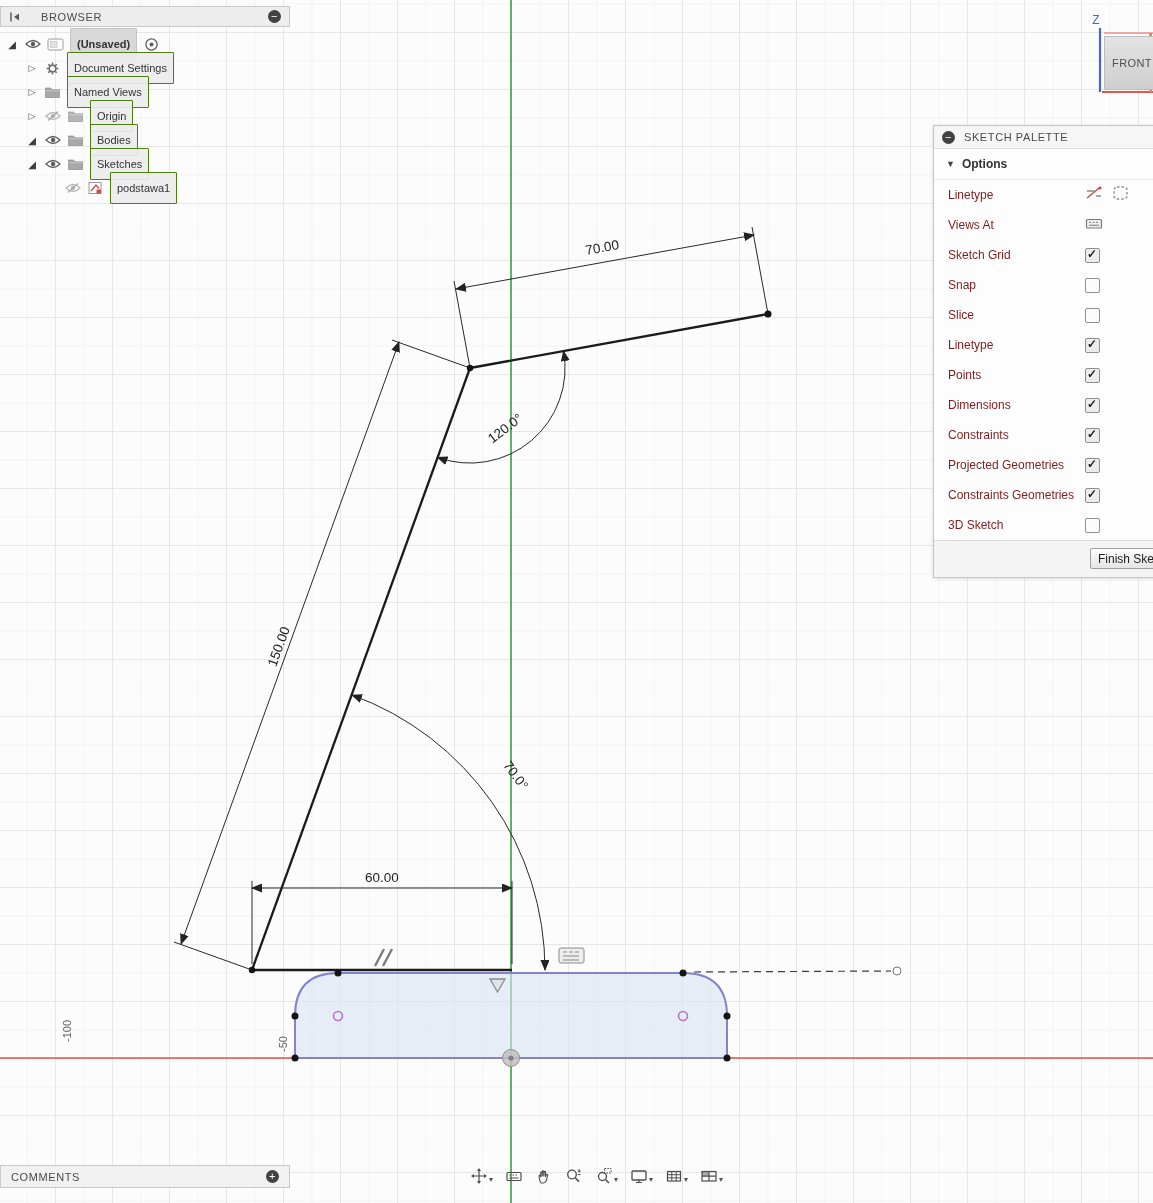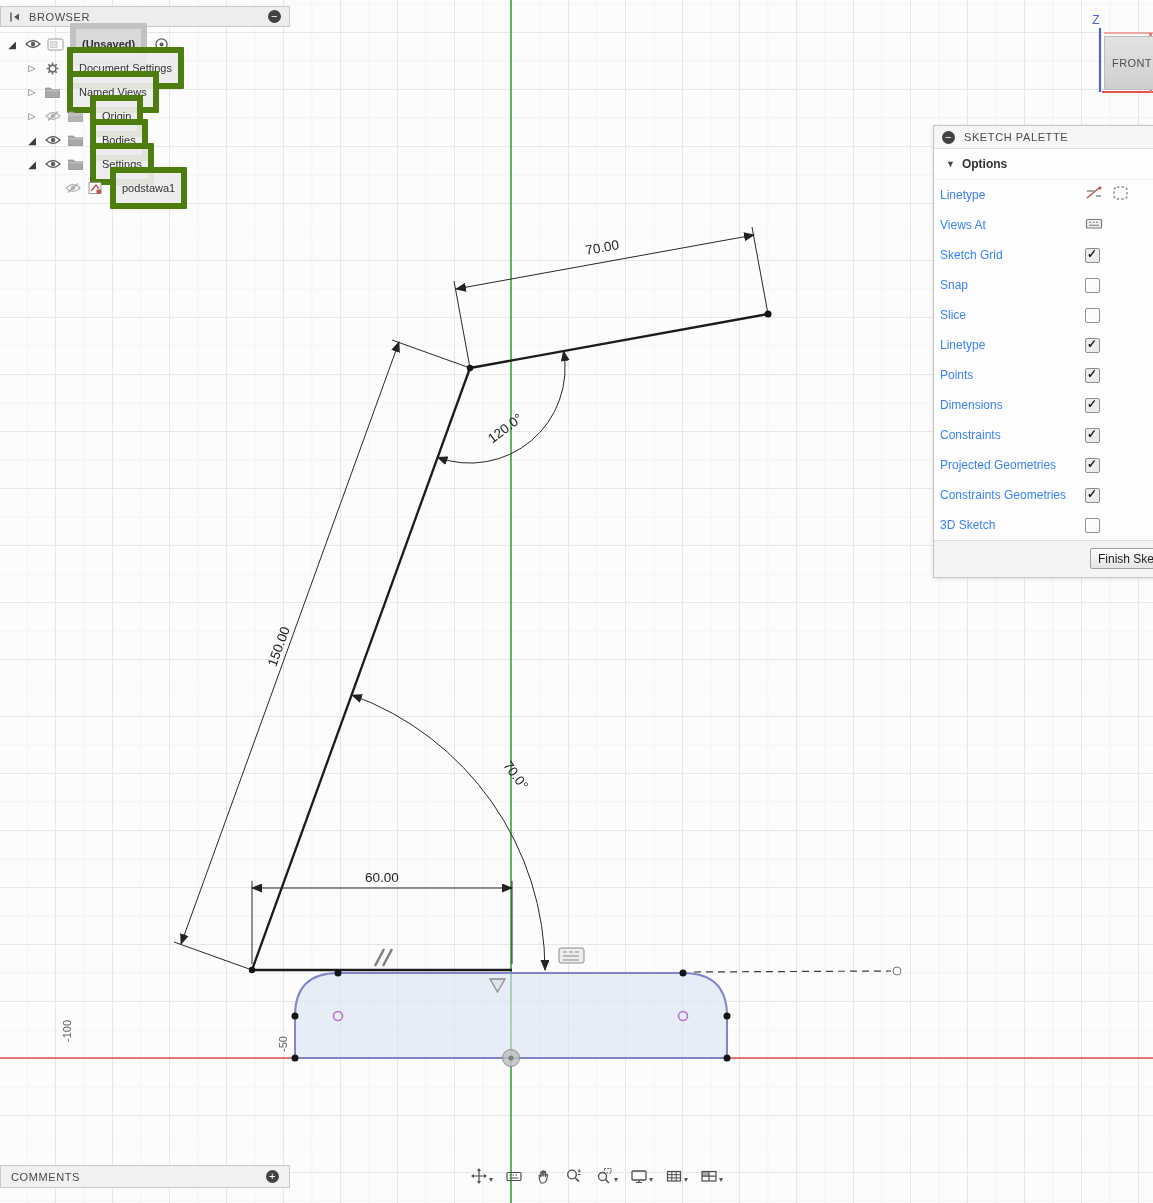--- a/index.html
+++ b/index.html
@@ -20,40 +20,40 @@
   svg.sketch{position:absolute;inset:0;}
 
   
   .panel-hdr{display:flex;align-items:center;background:#ededed;border:1px solid #c9c9c9;
     font-size:11px;color:#4a4a4a;letter-spacing:.6px;box-sizing:border-box;}
   .circle-btn{width:13px;height:13px;border-radius:50%;background:#424242;color:#fff;
     font-size:11px;line-height:12px;text-align:center;flex:0 0 auto;cursor:pointer;}
 
   
   .browser{position:absolute;left:0;top:6px;width:290px;}
-  .browser .panel-hdr{height:21px;padding:0 8px;gap:8px;}
+  .browser .panel-hdr{height:21px;padding:0 8px;gap:20px;}
   .browser-title{flex:1;}
   .tree{margin-top:5px;}
   .tree-row{height:24px;display:flex;align-items:center;gap:6px;font-size:11px;color:#333;}
   .tri{width:12px;text-align:center;color:#555;font-size:9px;flex:0 0 auto;cursor:pointer;}
   .tri.exp{color:#3c3c3c;font-size:10px;}
   .ticon{display:inline-flex;width:17px;justify-content:center;flex:0 0 auto;}
-  .tree-label{background:rgba(236,236,236,.92);border:6px solid #4d7c0f;
+  .tree-label{background:rgba(236,236,236,.92);border:1px solid #4d7c0f;
     padding:9px 6px;border-radius:1px;white-space:nowrap;}
   .tree-label.doc{font-weight:bold;background:#d9d9d9;border-color:#c2c2c2;}
 
   
   .palette{position:absolute;left:933px;top:125px;width:240px;background:rgba(253,253,253,.97);
     border:1px solid #c5c5c5;box-shadow:0 1px 4px rgba(0,0,0,.12);box-sizing:border-box;}
   .palette .panel-hdr{height:23px;padding:0 8px;gap:9px;border:none;border-bottom:1px solid #ddd;background:#f6f6f6;}
   .pal-section{height:30px;display:flex;align-items:center;gap:7px;padding-left:12px;
     font-size:12px;color:#333;font-weight:bold;border-bottom:1px solid #eee;}
   .pal-caret{font-size:9px;color:#444;}
   .pal-row{height:30px;position:relative;display:flex;align-items:center;}
-  .pal-label{position:absolute;left:6px;font-size:12px;color:#3b82f6;white-space:nowrap;}
+  .pal-label{position:absolute;left:14px;font-size:12px;color:#7f1d1d;white-space:nowrap;}
   .pal-ctrl{position:absolute;left:151px;display:flex;align-items:center;gap:9px;}
   .cb{width:13px;height:13px;border:1px solid #8f8f8f;border-radius:2px;background:#fcfcfc;
     position:relative;cursor:pointer;}
   .cb.checked{background:#ececec;}
   .cb.checked::after{content:"\2713";position:absolute;top:-2px;left:1px;font-size:12px;
     font-weight:bold;color:#1d1d1d;}
   .pal-footer{height:36px;border-top:1px solid #ddd;position:relative;background:#f4f4f4;}
   .finish-btn{position:absolute;left:156px;top:7px;width:88px;height:21px;font-size:12px;color:#222;
     background:linear-gradient(#fdfdfd,#e4e4e4);border:1px solid #9e9e9e;border-radius:2px;
     text-align:left;padding:2px 7px;box-sizing:border-box;white-space:nowrap;cursor:pointer;}
@@ -278,21 +278,21 @@
               <path d="M1,6 Q8,-1 15,6 Q8,13 1,6 Z" fill="none" stroke="#5d5d5d" stroke-width="1.2"></path>
               <circle cx="8" cy="6" r="2.2" fill="#5d5d5d"></circle>
             </svg>
         </span>
         <span class="ticon">
           <svg width="15" height="12">
               <path d="M0.5,2 H5.5 L7,3.8 H14.5 V11.5 H0.5 Z" fill="#a8a8a8" stroke="#8a8a8a" stroke-width="0.7"></path>
               <path d="M0.5,4.8 H14.5" stroke="#cfcfcf" stroke-width="0.8"></path>
             </svg>
         </span>
-        <span class="tree-label">Settings</span>
+        <span class="tree-label">Sketches</span>
       </div>
 
       <div class="tree-row" style="padding-left:64px">
         <span class="ticon">
           <svg width="16" height="12">
               <path d="M1,6 Q8,-1 15,6 Q8,13 1,6 Z" fill="none" stroke="#b8b8b8" stroke-width="1.2"></path>
               <circle cx="8" cy="6" r="2.2" fill="#b8b8b8"></circle>
               <line x1="3" y1="10.5" x2="13" y2="1.5" stroke="#a8a8a8" stroke-width="1.2"></line>
             </svg>
         </span>

